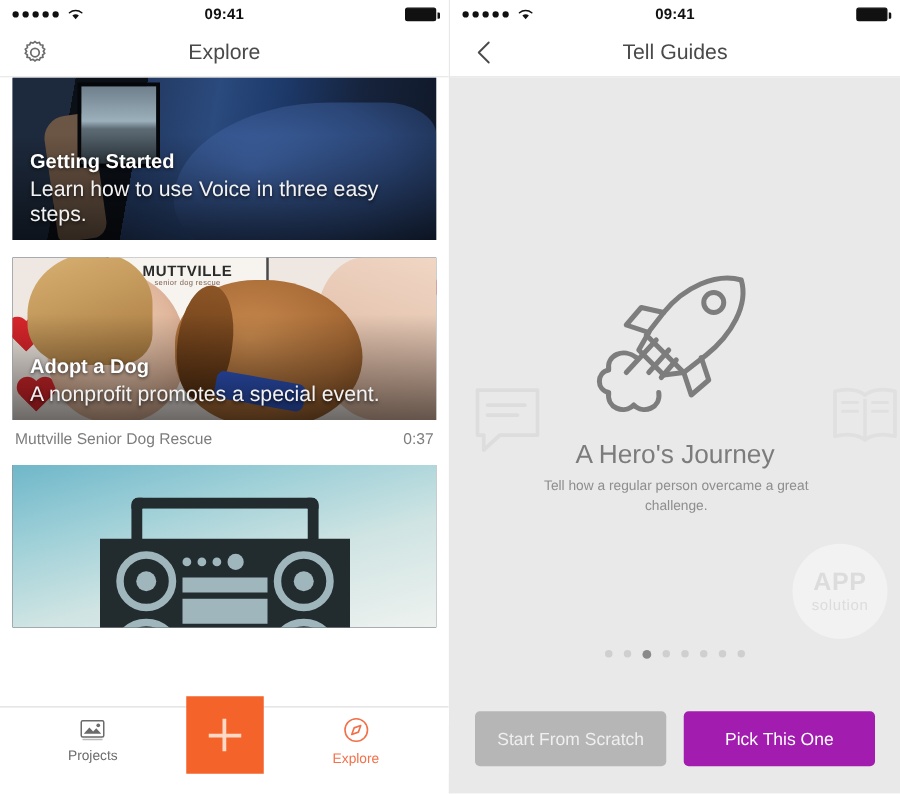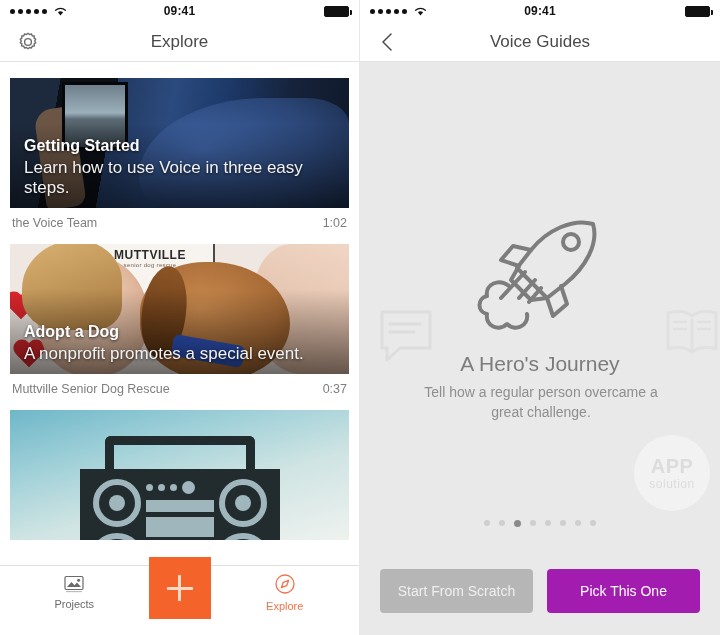--- a/index.html
+++ b/index.html
@@ -48,21 +48,21 @@
   }
   .nav-left { position:relative; z-index:2; padding-left:16px; display:flex; align-items:center; }
   .icon-btn { background:none; border:none; cursor:pointer; padding:0; line-height:0; }
 
   
   .feed {
     position:absolute; top:62px; left:0; right:0; bottom:54px;
     overflow:hidden; background:#fff;
   }
   .card { margin: 0 10px 14px 10px; }
-  .card:first-child { margin-top: 16px; }
+  .card:first-child { margin-top: 0; }
   .thumb {
     position:relative; width:100%; height:130px; overflow:hidden;
     background:#24303f;
   }
   .thumb .overlay {
     position:absolute; left:0; right:0; bottom:0; top:0;
     background: linear-gradient(to bottom, rgba(0,0,0,0) 35%, rgba(0,0,0,.55) 100%);
   }
   .thumb .txt { position:absolute; left:14px; bottom:10px; right:14px; }
   .thumb .t-title {
@@ -217,21 +217,21 @@
   .ghost { position:absolute; opacity:.5; }
   .ghost.left  { left:14px;  top:242px; }
   .ghost.right { right:-4px; top:240px; }
   .rocket { position:absolute; left:50%; top:150px; transform:translateX(-50%); }
   .guide-title {
     position:absolute; left:0; right:0; top:290px; text-align:center;
     font-size:21px; color:#7c7c7c; font-weight:400;
   }
   .guide-sub {
     position:absolute; left:52px; right:50px; top:320px; text-align:center;
-    font-size:14px; color:#8e8e8e; line-height:1.45;
+    font-size:11px; color:#8e8e8e; line-height:1.45;
   }
   .dots {
     position:absolute; left:0; right:0; top:458px;
     display:flex; justify-content:center; gap:9px;
   }
   .dots i {
     width:6px; height:6px; border-radius:50%; background:#cfcfcf; display:block;
     cursor:pointer;
   }
   .dots i.on { background:#8a8a8a; width:7px; height:7px; }
@@ -304,24 +304,20 @@
           <div class="ph1">
             <div class="jeans"></div>
             <div class="hand"></div>
             <div class="screenrect"></div>
           </div>
           <div class="overlay"></div>
           <div class="txt">
             <div class="t-title">Getting Started</div>
             <div class="t-sub">Learn how to use Voice in three easy steps.</div>
           </div>
-        </div>
-        <div class="card-meta">
-          <span>the Voice Team</span>
-          <span>1:02</span>
         </div>
       </div>
 
       <div class="card">
         <div class="thumb">
           <div class="ph2">
             <div class="board">
               <b>MUTTVILLE</b>
               <i>senior dog rescue</i>
             </div>
@@ -435,21 +431,21 @@
     </div>
 
     <div class="navbar">
       <div class="nav-left">
         <button class="icon-btn" aria-label="back">
           <svg width="24" height="24" viewBox="0 0 24 24">
             <path d="M15 4 L7 12 L15 20" fill="none" stroke="#4a4a4a" stroke-width="1.5" stroke-linecap="round" stroke-linejoin="round"></path>
           </svg>
         </button>
       </div>
-      <div class="nav-title">Voice Guides</div>
+      <div class="nav-title">Tell Guides</div>
     </div>
 
     <div class="guide">
 
       <div class="ghost left">
         <svg width="64" height="64" viewBox="0 0 64 64">
           <path d="M8 8 h48 v36 h-30 l-13 12 v-12 h-5 Z" fill="none" stroke="#d2d2d2" stroke-width="3" stroke-linejoin="round"></path>
           <path d="M16 20 h30 M16 28 h24" stroke="#d2d2d2" stroke-width="3" stroke-linecap="round"></path>
         </svg>
       </div>

